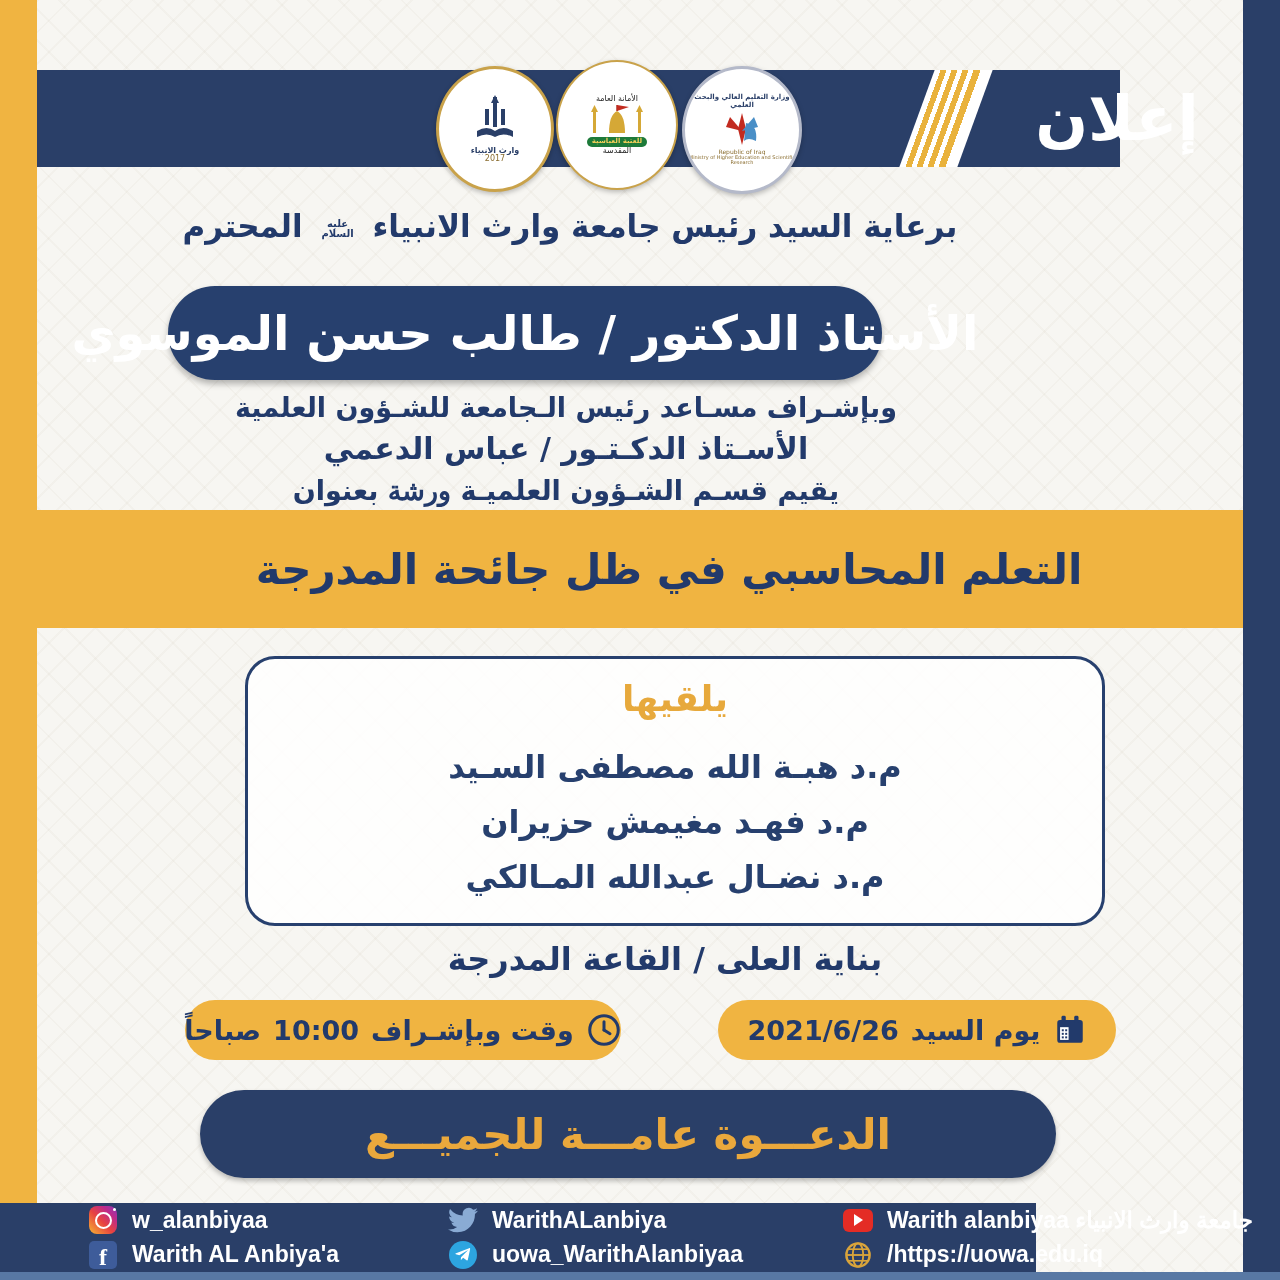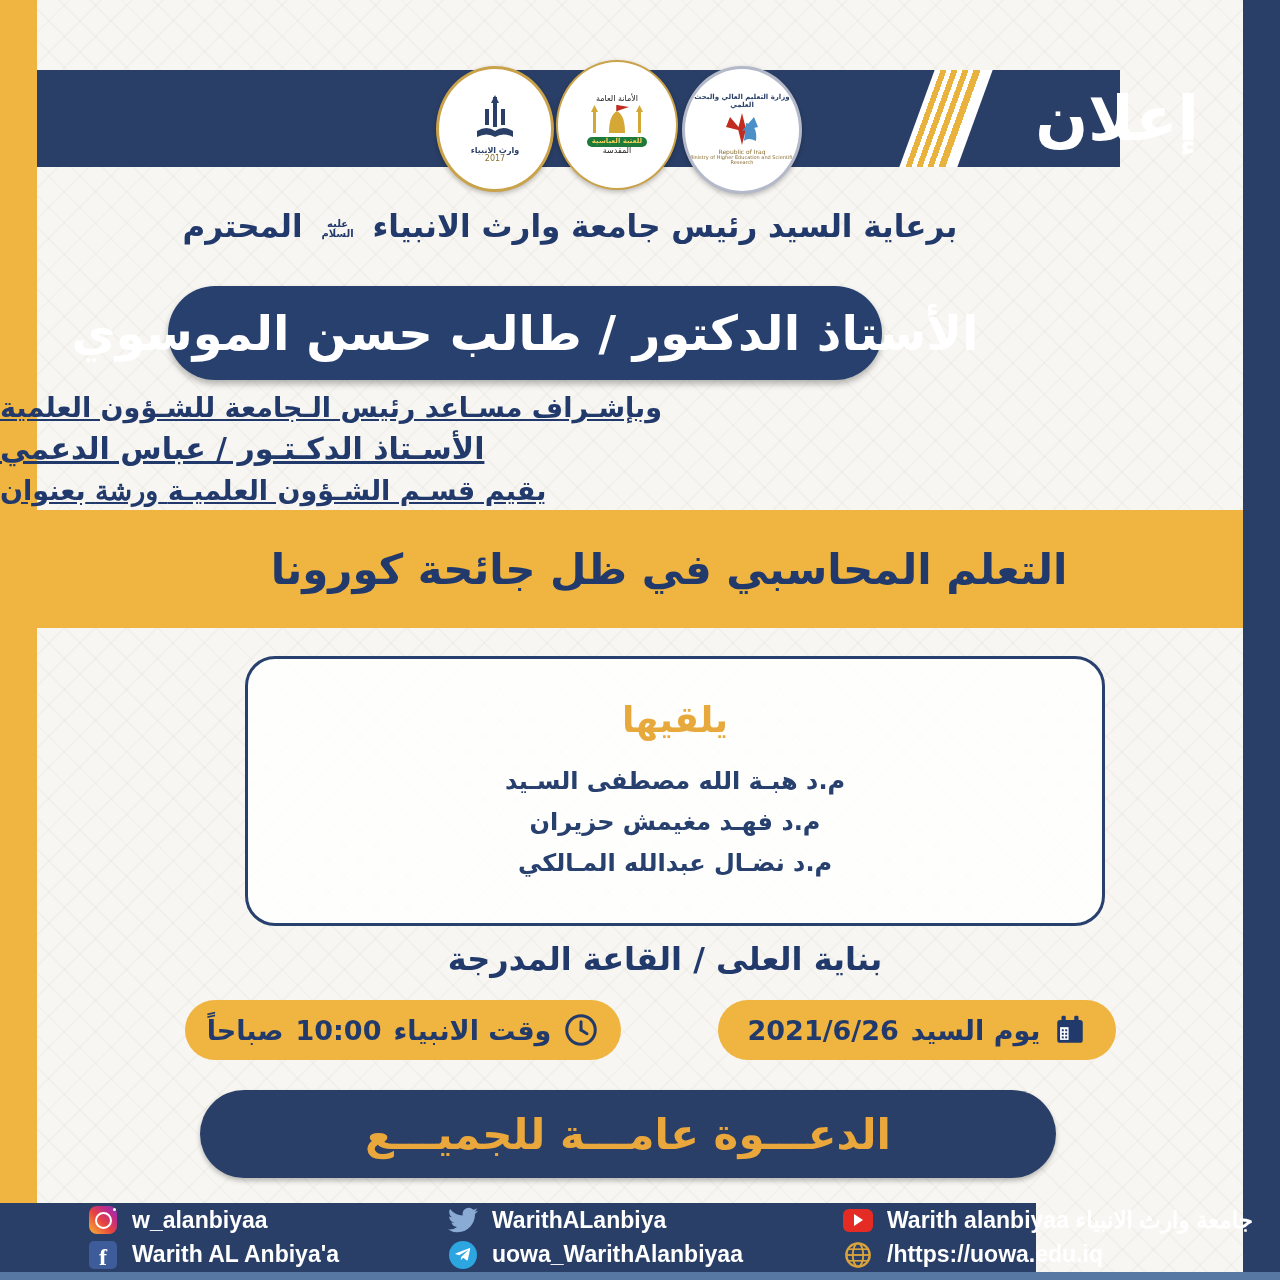--- a/index.html
+++ b/index.html
@@ -36,35 +36,35 @@
   .logo .micro.gold{color:#8a6d2f;}
   .greenpill{background:#1d7a3a;color:#f3cf59;font-size:7px;font-weight:bold;border-radius:8px;padding:1px 5px;line-height:1.1;}
   
   .patronage{position:absolute;left:0;top:208px;width:1140px;text-align:center;
     color:#223a6b;font-size:31px;font-weight:bold;white-space:nowrap;}
   .honorific{display:inline-block;vertical-align:middle;font-size:10px;line-height:1;color:#223a6b;
     font-weight:bold;margin:0 8px;text-align:center;}
   .president-pill{position:absolute;left:168px;top:286px;width:714px;height:94px;background:#27406e;
     border-radius:47px;display:flex;align-items:center;justify-content:center;
     color:#fff;font-size:48px;font-weight:bold;box-shadow:0 4px 6px rgba(0,0,0,.28);white-space:nowrap;}
-  .suplines{position:absolute;left:0;top:388px;width:1120px;text-align:left;color:#223a6b;text-decoration:underline;}
+  .suplines{position:absolute;left:6px;top:388px;width:1120px;text-align:center;color:#223a6b;}
   .suplines .l1{font-size:27px;font-weight:bold;line-height:1.45;}
   .suplines .l2{font-size:30px;font-weight:bold;line-height:1.45;}
   .suplines .l3{font-size:27px;font-weight:bold;line-height:1.5;}
   .suplines .plain{font-family:"DejaVu Serif", serif;font-weight:600;}
   
   .title-band{position:absolute;left:0;top:510px;width:1243px;height:118px;background:#f0b441;
     display:flex;align-items:center;justify-content:center;padding-left:95px;box-sizing:border-box;}
   .title-band .t{color:#223a6b;font-size:42px;font-weight:bold;white-space:nowrap;}
   
   .names-box{position:absolute;left:245px;top:656px;width:860px;height:270px;background:rgba(255,255,255,.85);
     border:3px solid #27406e;border-radius:30px;box-sizing:border-box;
     display:flex;flex-direction:column;align-items:center;justify-content:center;text-align:center;}
   .names-box .lab{color:#e7a93c;font-size:36px;font-weight:bold;line-height:1.2;margin-bottom:20px;}
-  .names-box .nm{color:#27406e;font-size:24px;font-weight:bold;line-height:1.72;white-space:nowrap;}
+  .names-box .nm{color:#27406e;font-size:32px;font-weight:bold;line-height:1.72;white-space:nowrap;}
   .venue{position:absolute;left:0;top:940px;width:1330px;text-align:center;color:#223a6b;
     font-size:32px;font-weight:bold;}
   
   .pill{position:absolute;top:1000px;height:60px;background:#f0b441;border-radius:30px;
     display:flex;align-items:center;justify-content:center;gap:12px;color:#223a6b;
     font-size:27px;font-weight:bold;white-space:nowrap;box-sizing:border-box;}
   .pill.date{left:718px;width:398px;}
   .pill.time{left:185px;width:436px;}
   .pill svg{flex:0 0 auto;}
   
@@ -156,21 +156,21 @@
     <div class="l1">وبإشـراف مسـاعد رئيس الـجامعة للشـؤون العلمية</div>
     <div class="l2">الأسـتاذ الدكـتـور / عباس الدعمي</div>
     <div class="l3">
       <span>يقيم قسـم الشـؤون العلميـة</span>
       <span class="plain">ورشة</span>
       <span>بعنوان</span>
     </div>
   </div>
 
   <div class="title-band">
-    <div class="t ar">التعلم المحاسبي في ظل جائحة كورونا</div>
+    <div class="t ar">التعلم المحاسبي في ظل جائحة المدرجة</div>
   </div>
 
   <div class="names-box ar">
     <div class="lab">يلقيها</div>
     <div class="nm">م.د هبـة الله مصطفى السـيد</div>
     <div class="nm">م.د فهـد مغيمش حزيران</div>
     <div class="nm">م.د نضـال عبدالله المـالكي</div>
   </div>
 
   <div class="venue ar">بناية العلى / القاعة المدرجة</div>
@@ -191,21 +191,21 @@
     <span>يوم السيد</span>
     <span>2021/6/26</span>
   </div>
 
   <div class="pill time ar">
     <svg width="36" height="36" viewBox="0 0 24 24">
       <circle cx="12" cy="12" r="9.5" fill="none" stroke="#223a6b" stroke-width="2"></circle>
       <line x1="12" y1="12" x2="12" y2="6.5" stroke="#223a6b" stroke-width="2" stroke-linecap="round"></line>
       <line x1="12" y1="12" x2="16" y2="14.5" stroke="#223a6b" stroke-width="2" stroke-linecap="round"></line>
     </svg>
-    <span>وقت الانبياء</span>
+    <span>وقت وبإشـراف</span>
     <span>10:00</span>
     <span>صباحاً</span>
   </div>
 
   <div class="invite-band ar">الدعـــوة عامـــة للجميـــع</div>
 
   <div class="footer">
     <div class="fitem" style="grid-column:1;grid-row:1">
       <span class="ico">
           <span class="ig">

